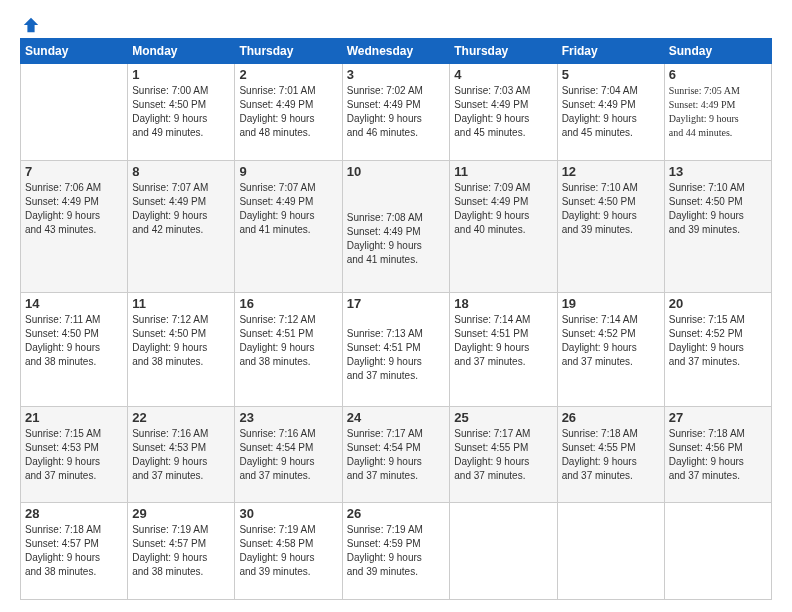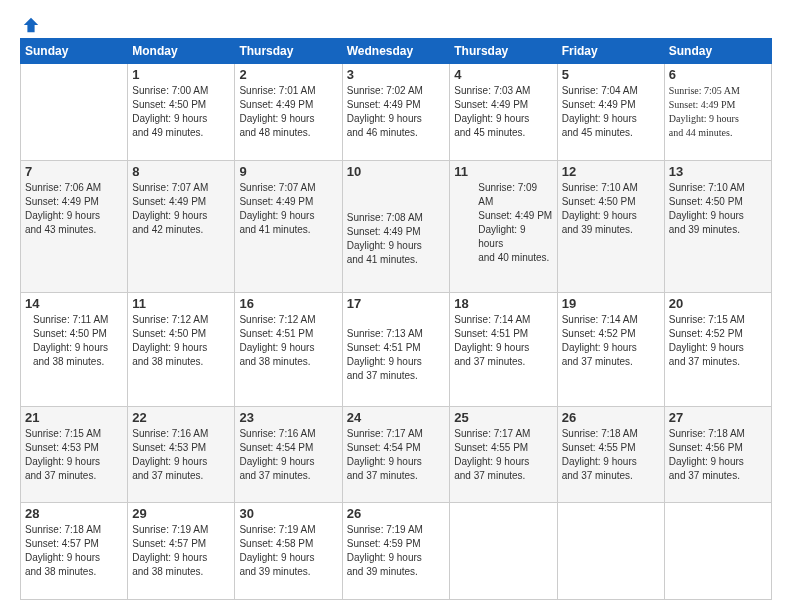--- a/index.html
+++ b/index.html
@@ -207,21 +207,21 @@
           </td>
           <td>
             <span class="day-number">10</span>
             <div class="day-info" style="white-space: pre-line; margin-top: 32px;">Sunrise: 7:08 AM
 Sunset: 4:49 PM
 Daylight: 9 hours
 and 41 minutes.</div>
           </td>
           <td>
             <span class="day-number">11</span>
-            <div class="day-info" style="white-space: pre-line; margin-left: 24px;">Sunrise: 7:09 AM
+            <div class="day-info" style="white-space: pre-line;">Sunrise: 7:09 AM
 Sunset: 4:49 PM
 Daylight: 9 hours
 and 40 minutes.</div>
           </td>
           <td>
             <span class="day-number">12</span>
             <div class="day-info" style="white-space: pre-line;">Sunrise: 7:10 AM
 Sunset: 4:50 PM
 Daylight: 9 hours
 and 39 minutes.</div>
@@ -230,21 +230,21 @@
             <span class="day-number">13</span>
             <div class="day-info" style="white-space: pre-line;">Sunrise: 7:10 AM
 Sunset: 4:50 PM
 Daylight: 9 hours
 and 39 minutes.</div>
           </td>
         </tr>
         <tr>
           <td>
             <span class="day-number">14</span>
-            <div class="day-info" style="white-space: pre-line; margin-left: 8px;">Sunrise: 7:11 AM
+            <div class="day-info" style="white-space: pre-line;">Sunrise: 7:11 AM
 Sunset: 4:50 PM
 Daylight: 9 hours
 and 38 minutes.</div>
           </td>
           <td>
             <span class="day-number">11</span>
             <div class="day-info" style="white-space: pre-line;">Sunrise: 7:12 AM
 Sunset: 4:50 PM
 Daylight: 9 hours
 and 38 minutes.</div>

